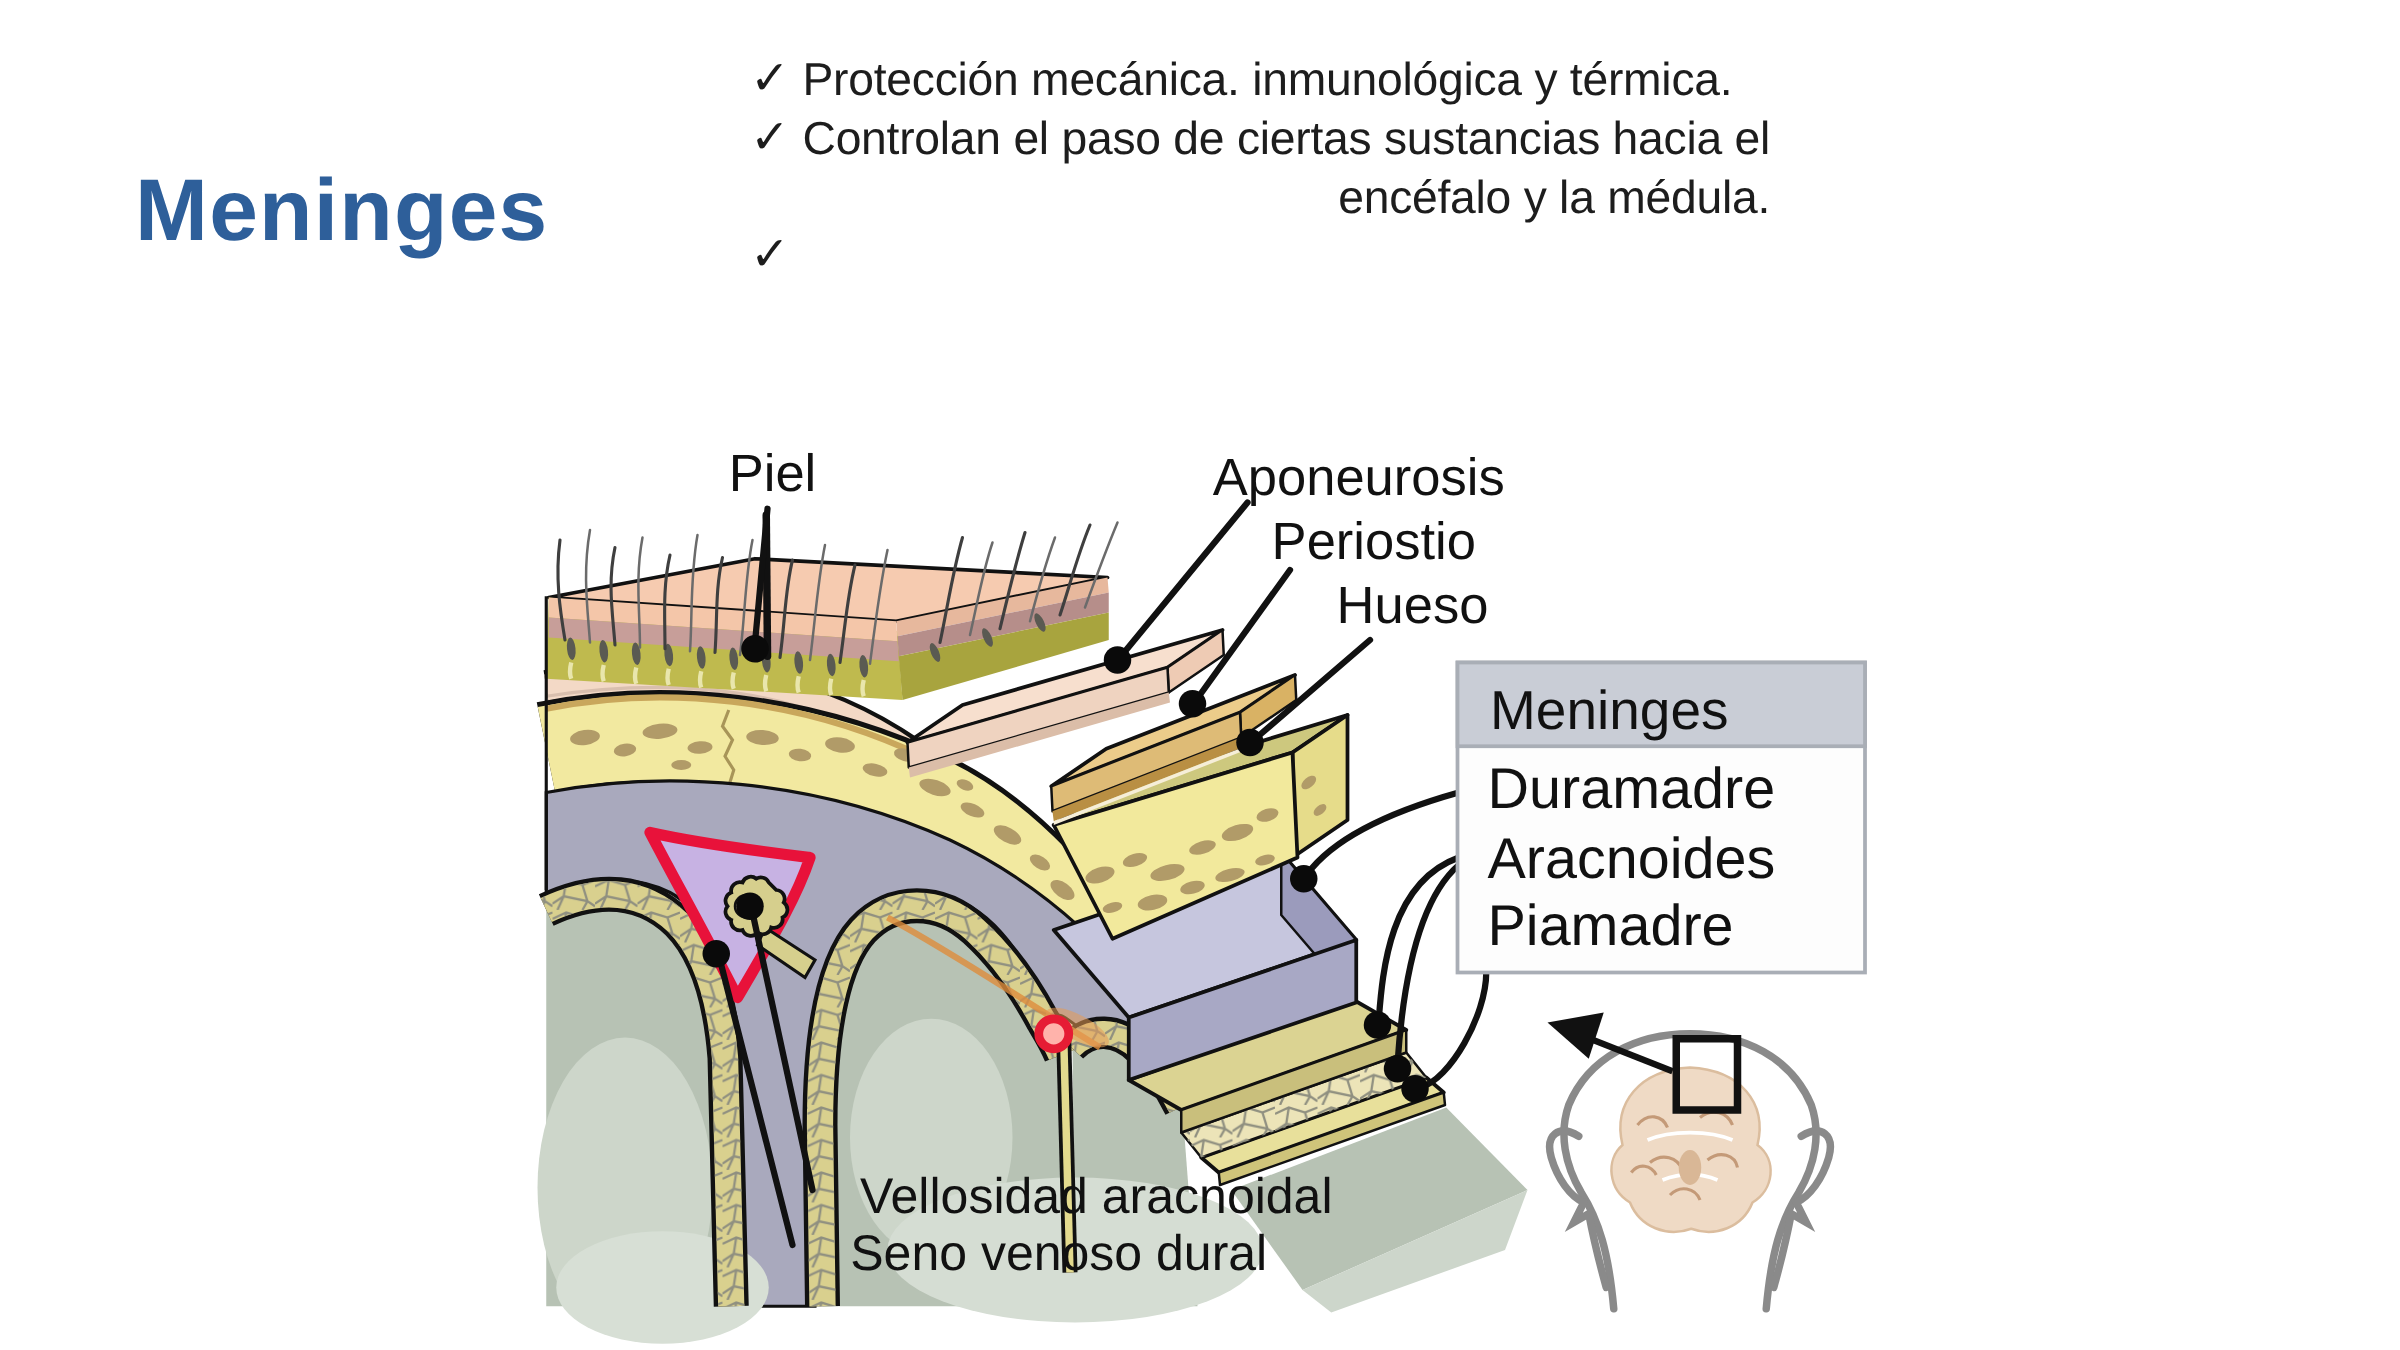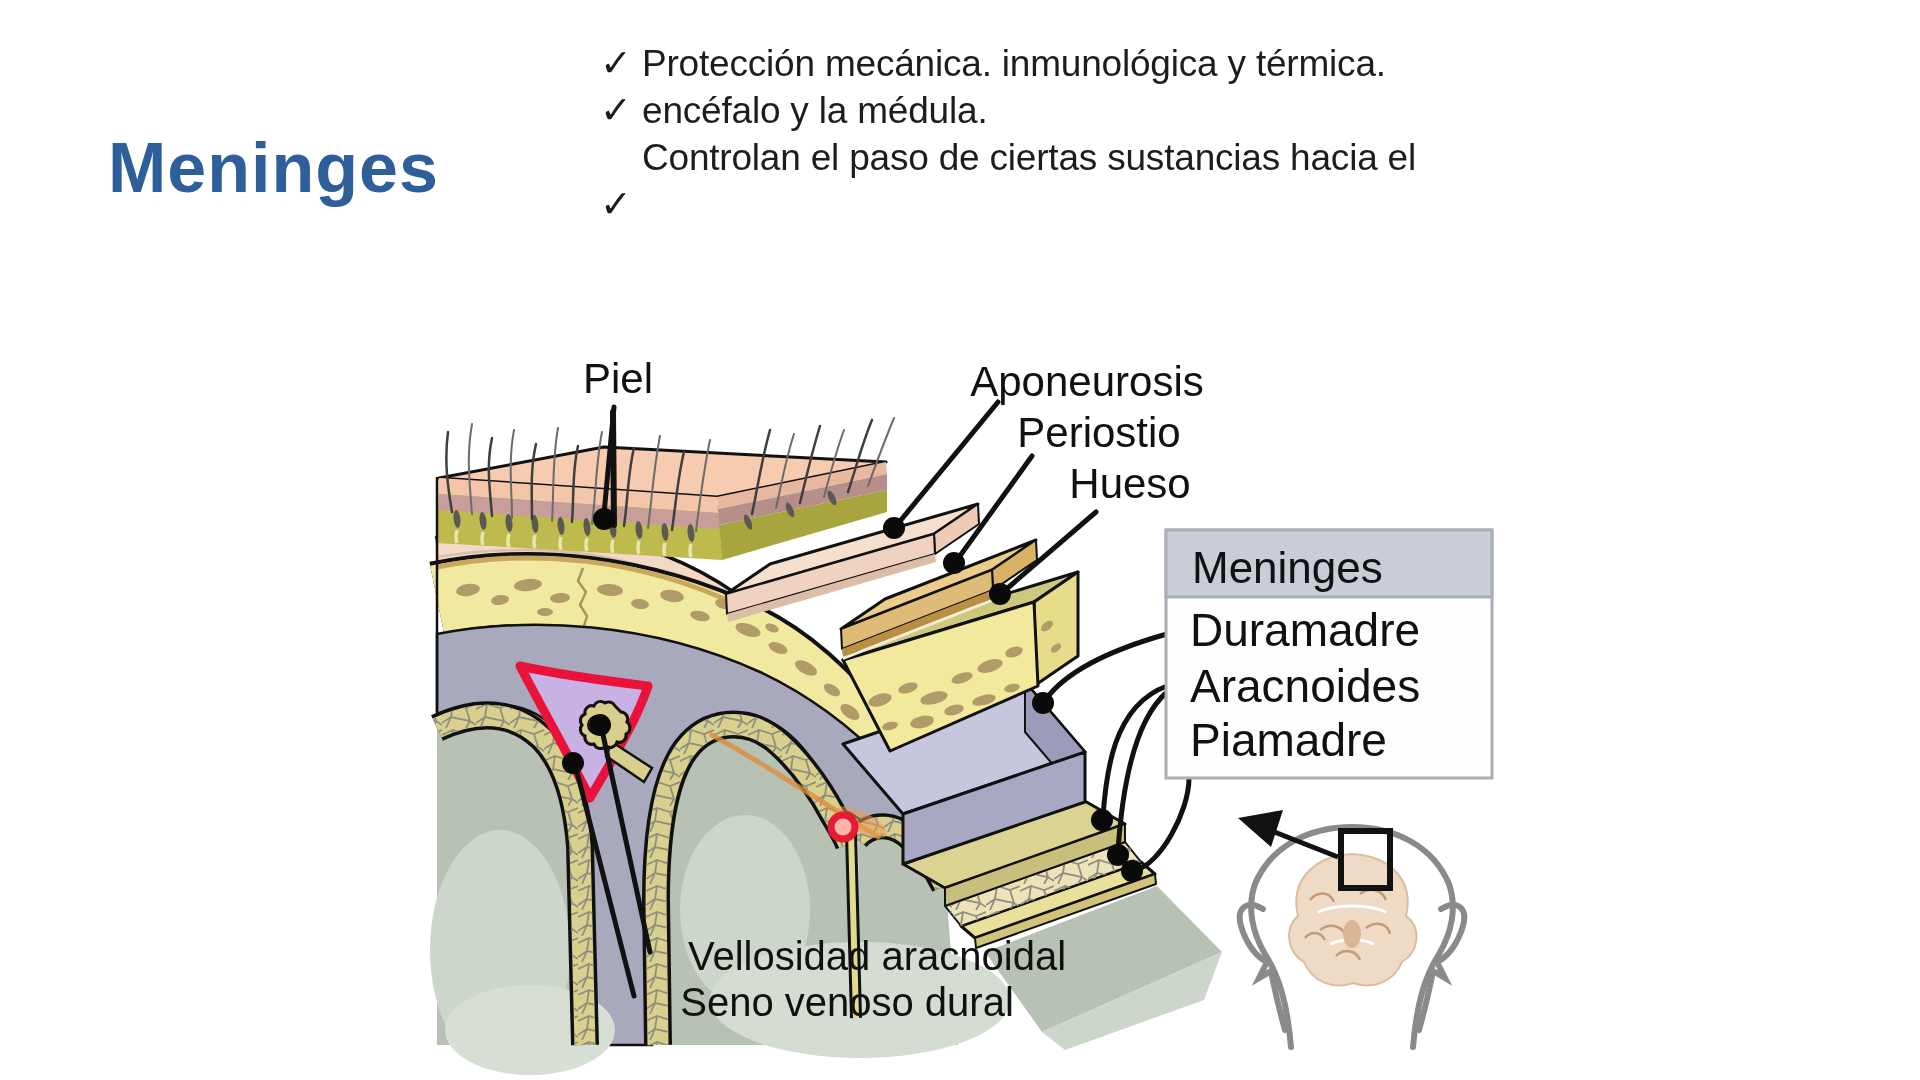--- a/index.html
+++ b/index.html
@@ -3,21 +3,21 @@
 <meta charset="utf-8">
 <style>
   html,body{margin:0;padding:0;background:#888;}
   .slide{position:relative;width:1920px;height:1080px;background:#ffffff;overflow:hidden;
          font-family:"Liberation Sans",sans-serif;}
   .title{position:absolute;left:108px;top:128px;font-size:70px;font-weight:600;
          color:#2e5f9a;letter-spacing:1px;white-space:nowrap;}
   .bullets{position:absolute;left:600px;top:40px;color:#1d1d1d;}
   .bullet{display:flex;align-items:flex-start;}
   .bullet .check{width:42px;font-size:38px;line-height:47px;flex:0 0 auto;}
-  .bullet .lines{font-size:37px;line-height:47px;letter-spacing:-0.2px;}
+  .bullet .lines{font-size:37px;line-height:47px;letter-spacing:-0.2px;text-align:right;}
   .bullet .lines div{white-space:nowrap;min-height:0;}
   svg text{font-family:"Liberation Sans",sans-serif;fill:#111;}
   .dlabel{font-size:42px;}
   .dlabel-sm{font-size:40px;}
   .legend-title{font-size:44px;}
   .legend-item{font-size:46px;}
 </style>
 </head>
 <body>
 
@@ -28,22 +28,22 @@
   <div class="bullets">
     <div class="bullet">
       <span class="check">✓</span>
       <div class="lines">
         <div>Protección mecánica. inmunológica y térmica.</div>
       </div>
     </div>
     <div class="bullet">
       <span class="check">✓</span>
       <div class="lines">
+        <div>Controlan el paso de ciertas sustancias hacia el</div>
         <div>encéfalo y la médula.</div>
-        <div>Controlan el paso de ciertas sustancias hacia el</div>
       </div>
     </div>
     <div class="bullet">
       <span class="check">✓</span>
     </div>
   </div>
 
   <svg width="1920" height="1080" viewBox="0 0 1920 1080" style="position:absolute;left:0;top:0;">
     <defs>
       <pattern id="webpat" width="34" height="26" patternUnits="userSpaceOnUse">

